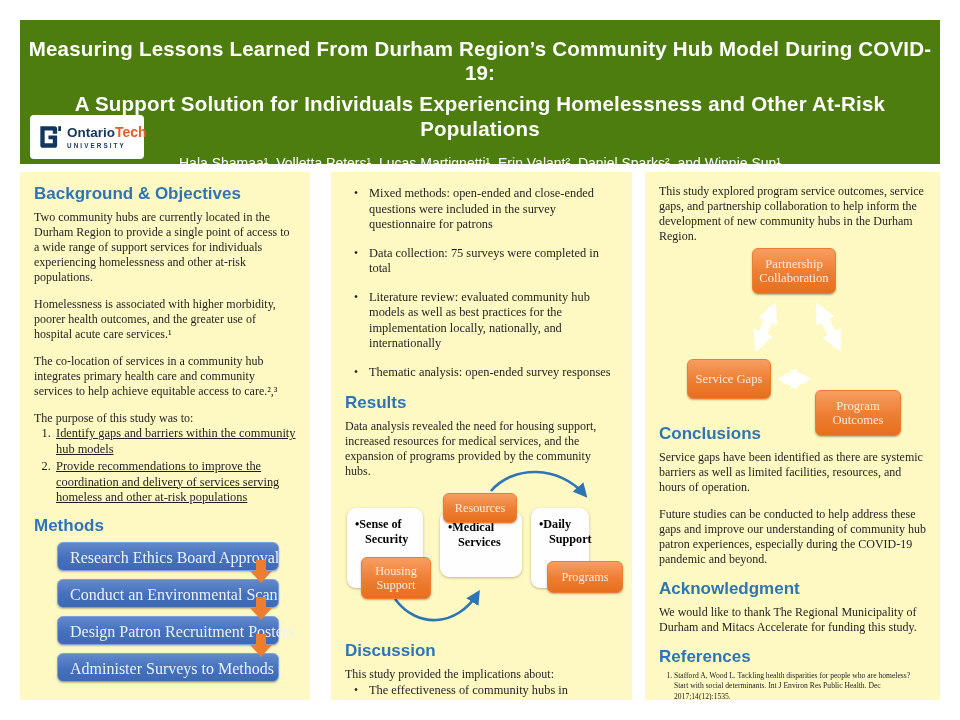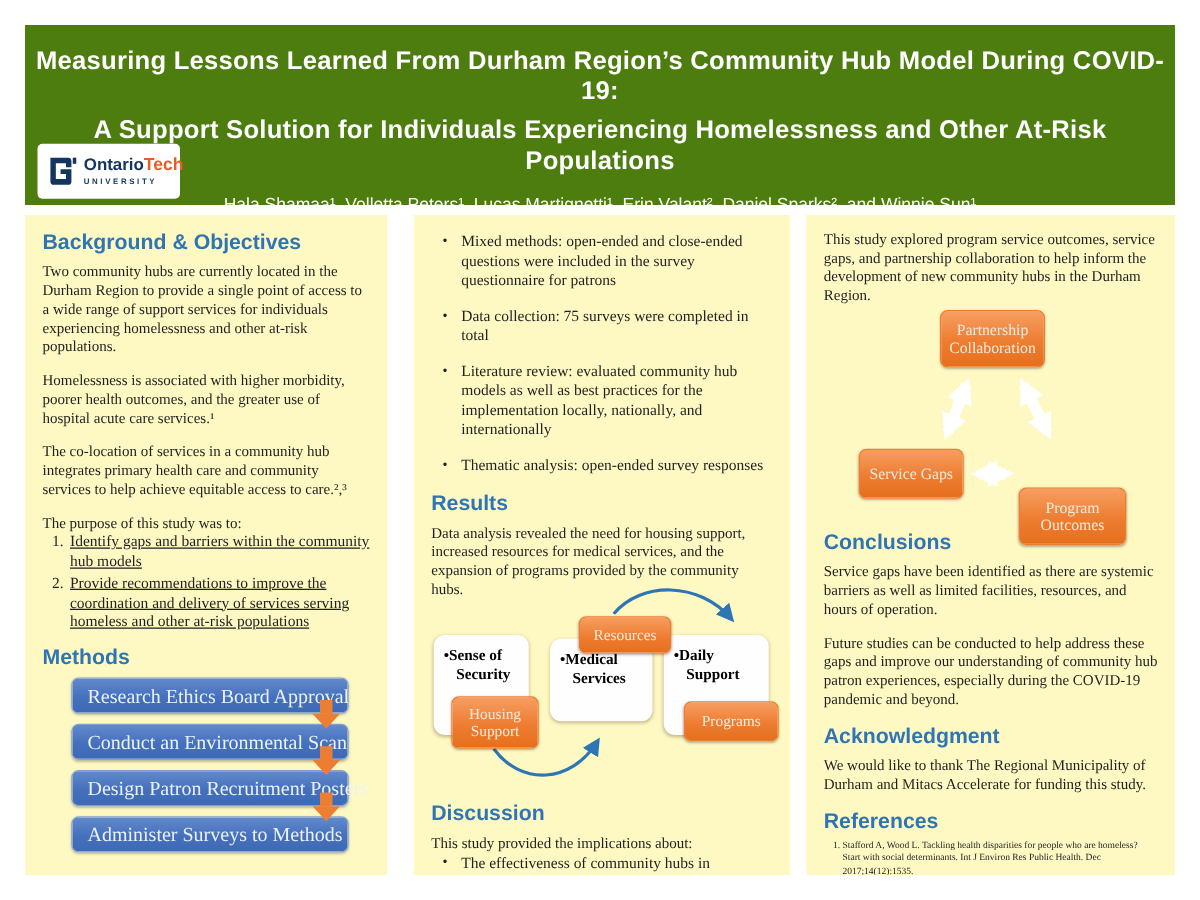--- a/index.html
+++ b/index.html
@@ -133,23 +133,23 @@
         <defs>
           <marker id="arrowblue" viewBox="0 0 10 10" refX="7.5" refY="5" markerWidth="5.5" markerHeight="5.5" orient="auto">
             <path d="M0 0 L10 5 L0 10 Z" fill="#2E75B6"></path>
           </marker>
         </defs>
         <path d="M146 10 C 168 -16, 214 -16, 240 14" fill="none" stroke="#2E75B6" stroke-width="2.6" marker-end="url(#arrowblue)"></path>
         <path d="M50 118 C 72 148, 112 146, 133 112" fill="none" stroke="#2E75B6" stroke-width="2.6" marker-end="url(#arrowblue)"></path>
       </svg>
       <div class="wbox" style="left:2px;top:27px;width:76px;height:80px;">Sense of Security</div>
       <div class="wbox" style="left:95px;top:30px;width:82px;height:66px;">Medical Services</div>
-      <div class="wbox" style="left:186px;top:27px;width:84px;height:80px;">Daily Support</div>
+      <div class="wbox" style="left:186px;top:27px;width:58px;height:80px;">Daily Support</div>
       <div class="obox" style="left:16px;top:76px;width:70px;height:42px;">Housing Support</div>
-      <div class="obox" style="left:118px;top:12px;width:74px;height:30px;">Resources</div>
+      <div class="obox" style="left:98px;top:12px;width:74px;height:30px;">Resources</div>
       <div class="obox" style="left:202px;top:80px;width:76px;height:32px;">Programs</div>
     </div>
 
     <h2 class="sec" style="margin-top:8px;">Discussion</h2>
     <p class="tight">This study provided the implications about:</p>
     <ul class="blts" style="margin-top:1px;">
       <li>The effectiveness of community hubs in addressing patrons’ needs</li>
 
     </ul>
   </div>

